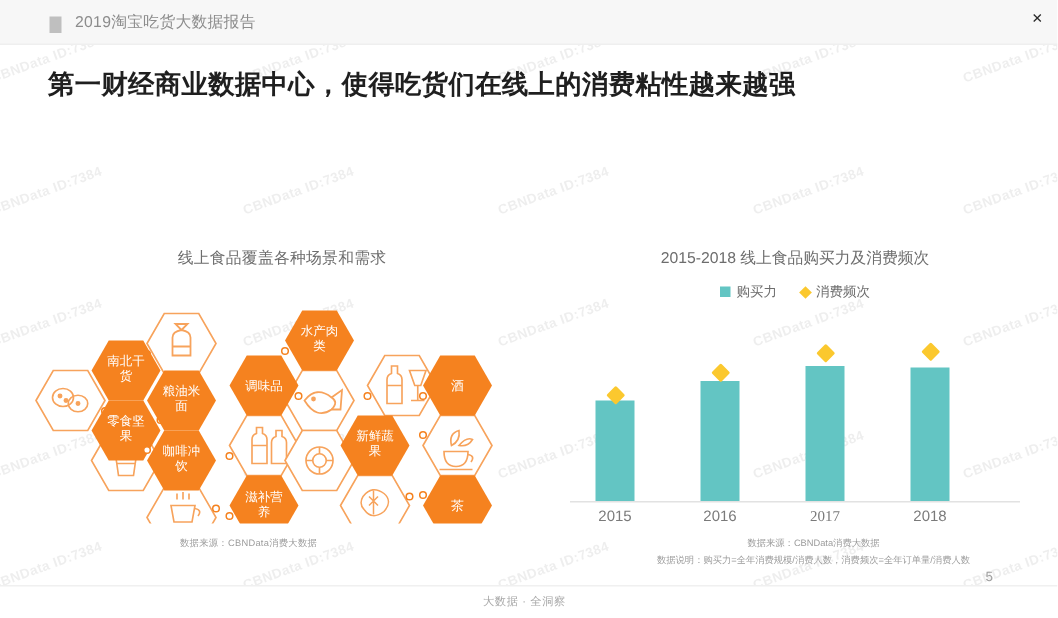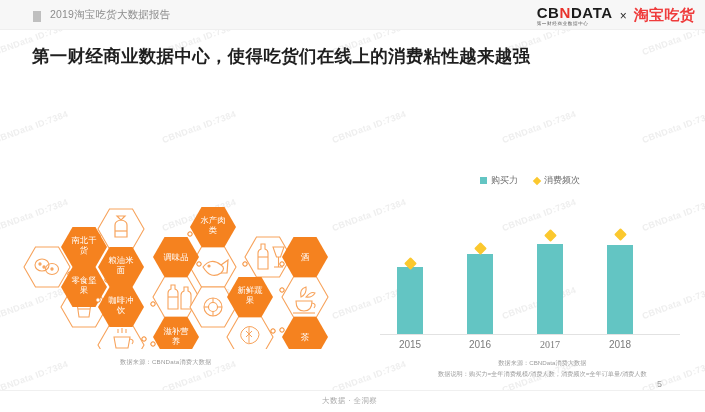--- a/index.html
+++ b/index.html
@@ -180,33 +180,29 @@
 </head>
 <body>
 
 <div class="slide">
 
   <div class="topbar">
     <div class="tb-square"></div>
     <div class="tb-title">2019淘宝吃货大数据报告</div>
 
     <div class="brandwrap">
-      <div class="cbn">
-        <div class="cbn-main"><span>CB</span><span class="x-red">N</span><span>DATA</span></div>
-        <div class="cbn-sub">第一财经商业数据中心</div>
-      </div>
       <div class="x-sep">×</div>
-      <div class="tb-partner">淘宝吃货</div>
     </div>
   </div>
 
   <div class="headline">第一财经商业数据中心，使得吃货们在线上的消费粘性越来越强</div>
 
 
   <div class="panel-left">
+    <div class="panel-title">线上食品覆盖各种场景和需求</div>
     <div class="hexmap">
       <svg width="340" height="160" viewBox="0 0 340 160">
         <defs>
 
           <g id="hexshape"></g>
         </defs>
 
         <g>
           <polygon points="6,78 17.5,58 40.5,58 52,78 40.5,98 17.5,98" fill="#ffffff" stroke="#f7a35c" stroke-width="1.1"></polygon>
           <g fill="none" stroke="#f7a35c" stroke-width="1.1">
@@ -378,20 +374,21 @@
         <g>
           <polygon points="264,148 275.5,128 298.5,128 310,148 298.5,168 275.5,168" fill="#f5821f"></polygon>
           <text x="287" y="151" text-anchor="middle" font-size="8.6" fill="#ffffff" font-family="DejaVu Sans, sans-serif">茶</text>
           <circle cx="264" cy="141" r="2.2" fill="#ffffff" stroke="#f5821f" stroke-width="1"></circle>
         </g>
       </svg>
     </div>
   </div>
 
   <div class="panel-right">
+    <div class="chart-title">2015-2018 线上食品购买力及消费频次</div>
 
     <div class="legend">
       <div class="legend-item">
         <span class="lg-sq"></span>
         <span class="lg-label">购买力</span>
       </div>
       <div class="legend-item">
         <span class="lg-dia"></span>
         <span class="lg-label">消费频次</span>
       </div>

